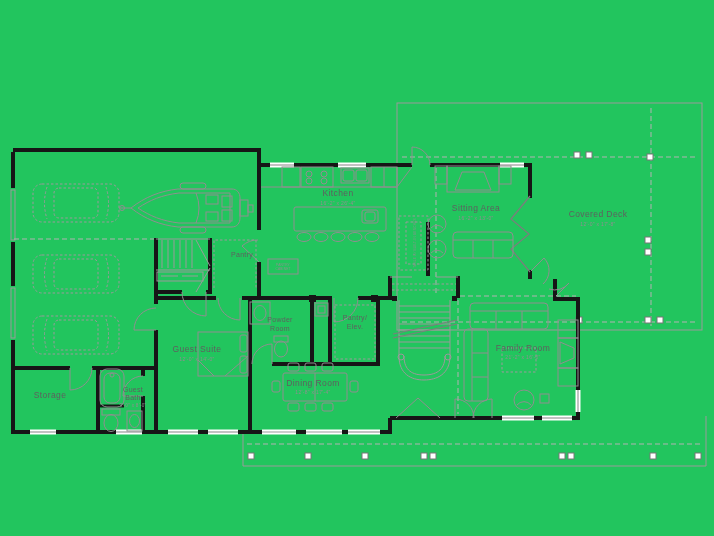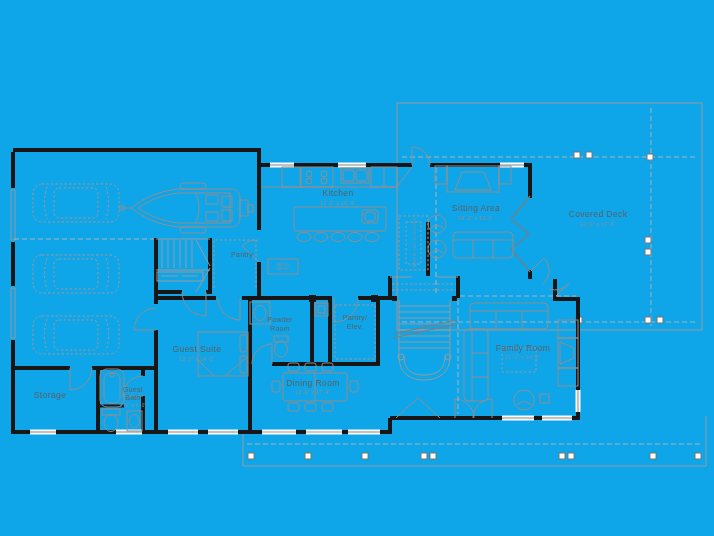--- a/index.html
+++ b/index.html
@@ -1,16 +1,16 @@
 <!DOCTYPE html>
 <html><head>
 <meta charset="utf-8">
 <style>
   html,body{margin:0;padding:0;background:#ffffff;}
-  .sheet{position:relative;width:714px;height:536px;background:#0ea5e9;overflow:hidden;
+  .sheet{position:relative;width:714px;height:536px;background:#22c55e;overflow:hidden;
          font-family:"Liberation Sans", sans-serif;}
   svg{position:absolute;left:0;top:0;}
   text{font-family:"Liberation Sans", sans-serif;fill:#5f5f5f;}
   .room-name{font-size:8.5px;letter-spacing:.4px;}
   .room-name-sm{font-size:7px;letter-spacing:.3px;}
   .room-dim{font-size:5px;fill:#8f8f8f;letter-spacing:.3px;}
   .tiny{font-size:3.2px;fill:#8f8f8f;letter-spacing:.2px;}
   .wall{stroke:#161616;stroke-width:4;fill:none;stroke-linecap:butt;}
   .wall3{stroke:#161616;stroke-width:3;fill:none;}
   .thin{stroke:#9a9a9a;stroke-width:1;fill:none;}

